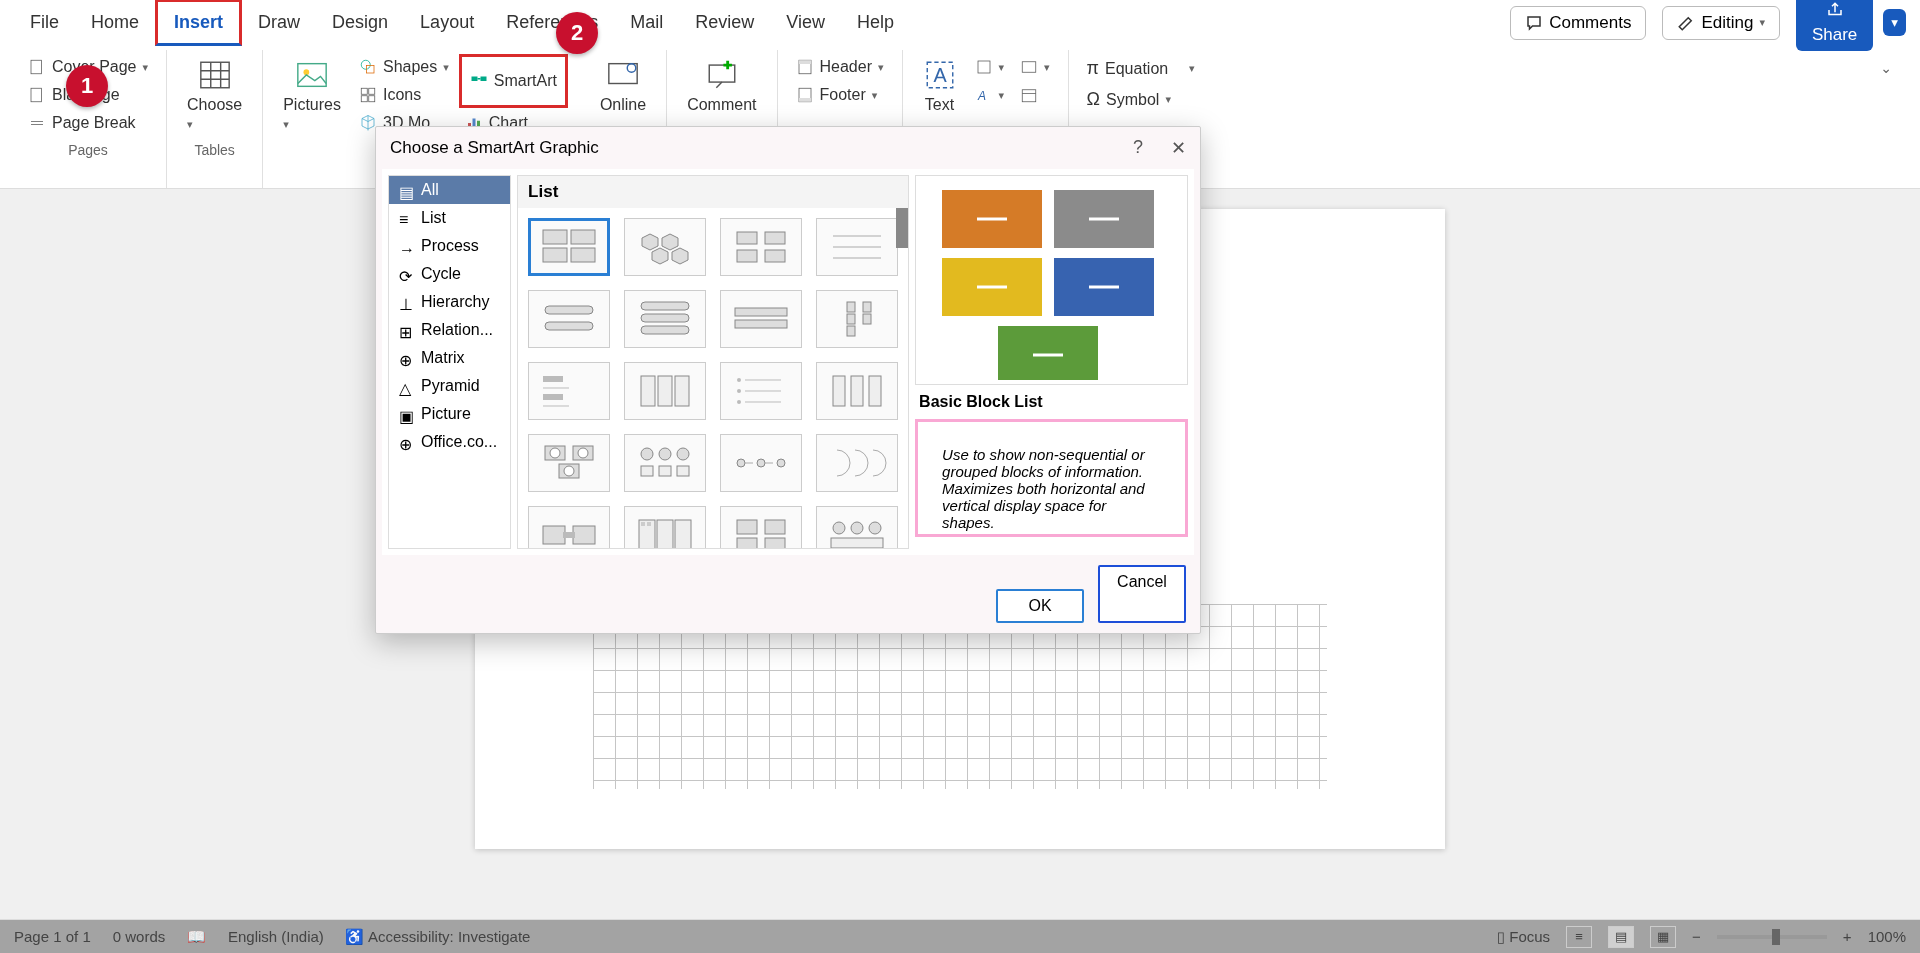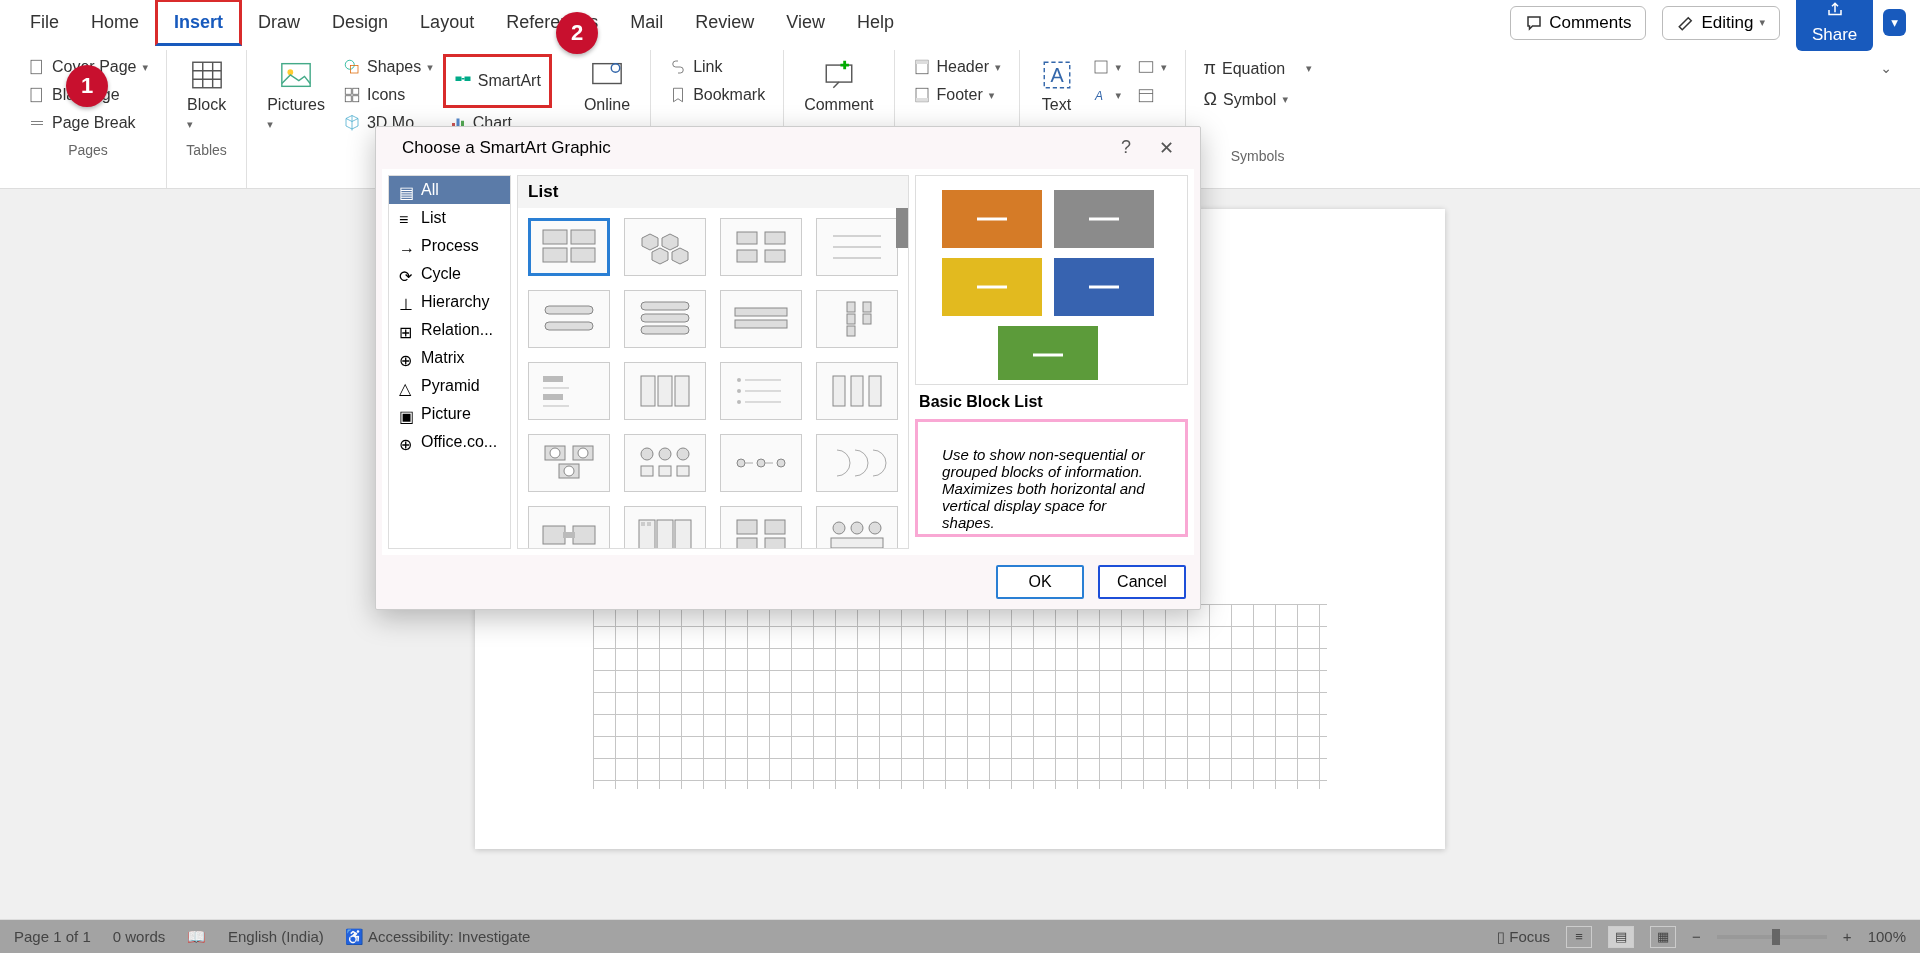--- a/index.html
+++ b/index.html
@@ -31,40 +31,40 @@
 .hl-red { border: 3px solid #d92b2b; border-radius: 0; }
 .badge { width: 42px; height: 42px; border-radius: 50%; background: #c8102e; color: #fff; display: flex; align-items: center; justify-content: center; font-size: 22px; font-weight: bold; position: absolute; z-index: 5; box-shadow: 0 2px 4px rgba(0,0,0,.3); }
 
 
 .doc-area { position: relative; background: #f0f0f0; height: 680px; display: flex; justify-content: center; padding-top: 20px; }
 .page { width: 970px; height: 640px; background: #fff; box-shadow: 0 1px 6px rgba(0,0,0,.2); position: relative; }
 .gridfill { position: absolute; left: 118px; top: 395px; width: 734px; height: 185px; background-image: linear-gradient(#c5c5c5 1px, transparent 1px), linear-gradient(90deg, #c5c5c5 1px, transparent 1px); background-size: 22px 22px; }
 
 
 .dialog { position: absolute; left: 375px; top: 126px; width: 826px; background: #fbf6f8; border: 1px solid #ccc; box-shadow: 0 8px 28px rgba(0,0,0,.25); border-radius: 2px; z-index: 10; }
-.dlg-title { display: flex; align-items: center; padding: 10px 26px; font-size: 17px; }
+.dlg-title { display: flex; align-items: center; padding: 10px 14px; font-size: 17px; }
 .dlg-title .sp { margin-left: auto; display: flex; gap: 28px; font-size: 18px; color: #555; }
 .dlg-body { display: flex; padding: 6px; gap: 6px; background: #fff; margin: 0 6px; }
 .cat-list { width: 128px; border: 1px solid #ddd; }
 .cat-item { display: flex; align-items: center; gap: 8px; padding: 5px 10px; font-size: 16px; cursor: pointer; }
 .cat-item.sel { background: #5b7ba8; color: #fff; }
 .cat-item .ci { width: 14px; height: 14px; display: inline-block; }
 .gallery { flex: 1; border: 1px solid #ddd; display: flex; flex-direction: column; }
 .gal-head { padding: 6px 10px; font-size: 17px; font-weight: 600; background: #f4f4f4; }
 .gal-grid { padding: 10px; display: grid; grid-template-columns: repeat(4, 82px); gap: 14px 14px; overflow-y: auto; height: 340px; position: relative; }
 .thumb { width: 82px; height: 58px; border: 1px solid #ccc; background: #fafafa; display: flex; align-items: center; justify-content: center; cursor: pointer; }
 .thumb.sel { border: 3px solid #2a7fd4; }
 .gal-scroll { position:absolute; right:0; top:0; width:12px; height:40px; background:#888; }
 .preview { width: 284px; display: flex; flex-direction: column; gap: 8px; }
 .pv-img { height: 210px; border: 1px solid #ddd; display: flex; align-items: center; justify-content: center; background: #fff; }
 .pv-title { font-size: 16px; font-weight: bold; padding: 0 4px; }
 .pv-desc { border: 3px solid #f9a8d4; padding: 24px; font-size: 15px; height: 118px; font-style: italic; }
 .dlg-foot { display: flex; justify-content: flex-end; gap: 14px; padding: 10px 14px; }
 .dlg-btn { width: 88px; padding: 6px 0; border: 2px solid #1d4ed8; background: #fff; font-size: 16px; cursor: pointer; text-align: center; border-radius: 2px; }
-.dlg-btn.primary { border: 2px solid #2a7fd4; }
+.dlg-btn.primary { border: 2px solid #2a7fd4; margin-top: 24px; }
 
 
 .block { stroke: #888; stroke-width: 1; }
 
 
 .status { position: absolute; bottom: 0; left: 0; right: 0; height: 34px; background: #a3a3a3; border-top: 1px solid #ddd; display: flex; align-items: center; padding: 0 14px; font-size: 15px; color: #444; gap: 22px; }
 .status .sp { margin-left: auto; display: flex; align-items: center; gap: 16px; }
 .view-btn { width: 26px; height: 22px; border: 1px solid #ccc; display:inline-flex; align-items:center; justify-content:center; cursor:pointer; font-size:13px; }
 .view-btn.act { background: #d0d0d0; }
 .zoom-slider { width: 110px; height: 4px; background: #999; position: relative; }
@@ -139,21 +139,21 @@
     </div>
     <div class="group-label">Pages</div>
   </div>
 
   <div class="group">
     <div class="vbtn">
       <svg viewBox="0 0 24 24">
           <rect x="2" y="3" width="20" height="18" fill="none" stroke="#555"></rect>
           <path d="M2 9h20M2 15h20M9 3v18M16 3v18" stroke="#555"></path>
         </svg>
-      <span><span>Block</span><br><span class="chev">▾</span></span>
+      <span><span>Choose</span><br><span class="chev">▾</span></span>
     </div>
     <div class="group-label">Tables</div>
   </div>
 
   <div class="group" style="border-right:none;">
     <div class="group-items">
       <div class="vbtn">
         <svg viewBox="0 0 24 24">
             <rect x="2" y="4" width="20" height="16" fill="none" stroke="#4a8"></rect>
             <circle cx="8" cy="10" r="2" fill="#fc3"></circle>
@@ -213,38 +213,20 @@
     <div class="vbtn">
       <svg viewBox="0 0 24 24">
           <rect x="2" y="4" width="20" height="14" fill="none" stroke="#555"></rect>
           <circle cx="18" cy="7" r="3" fill="none" stroke="#36a"></circle>
         </svg>
       <span>Online</span>
     </div>
     <div class="group-label">&nbsp;</div>
   </div>
 
-  <div class="group">
-    <div class="group-col group-items">
-      <div class="rbtn">
-        <svg viewBox="0 0 24 24">
-            <path d="M9 12a4 4 0 010-8h3M15 12a4 4 0 010 8h-3M9 12h6" fill="none" stroke="#555"></path>
-          </svg>
-        <span>Link</span>
-      </div>
-      <div class="rbtn">
-        <svg viewBox="0 0 24 24">
-            <path d="M6 3h12v18l-6-4-6 4z" fill="none" stroke="#555"></path>
-          </svg>
-        <span>Bookmark</span>
-      </div>
-      <div class="rbtn" style="visibility:hidden;">x</div>
-    </div>
-    <div class="group-label">&nbsp;</div>
-  </div>
 
   <div class="group">
     <div class="vbtn">
       <svg viewBox="0 0 24 24">
           <rect x="3" y="5" width="18" height="12" fill="none" stroke="#555"></rect>
           <path d="M8 21l4-4" stroke="#555"></path>
           <path d="M16 2v6M13 5h6" stroke="#0a0" stroke-width="2"></path>
         </svg>
       <span>Comment</span>
     </div>

